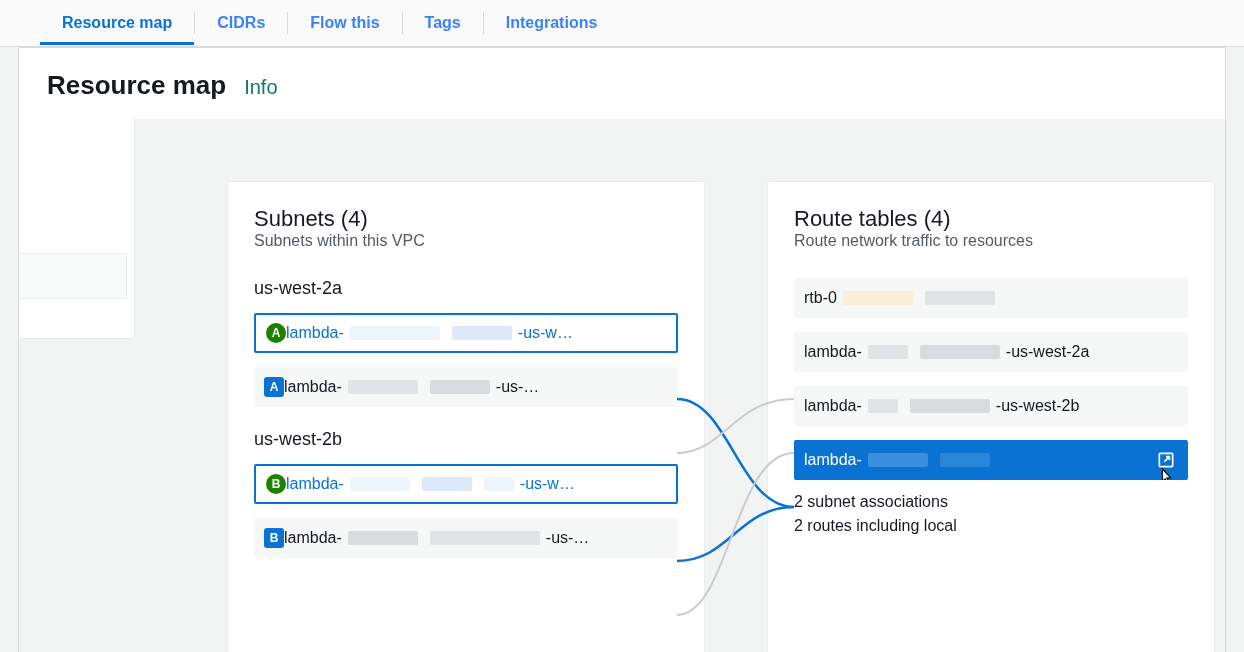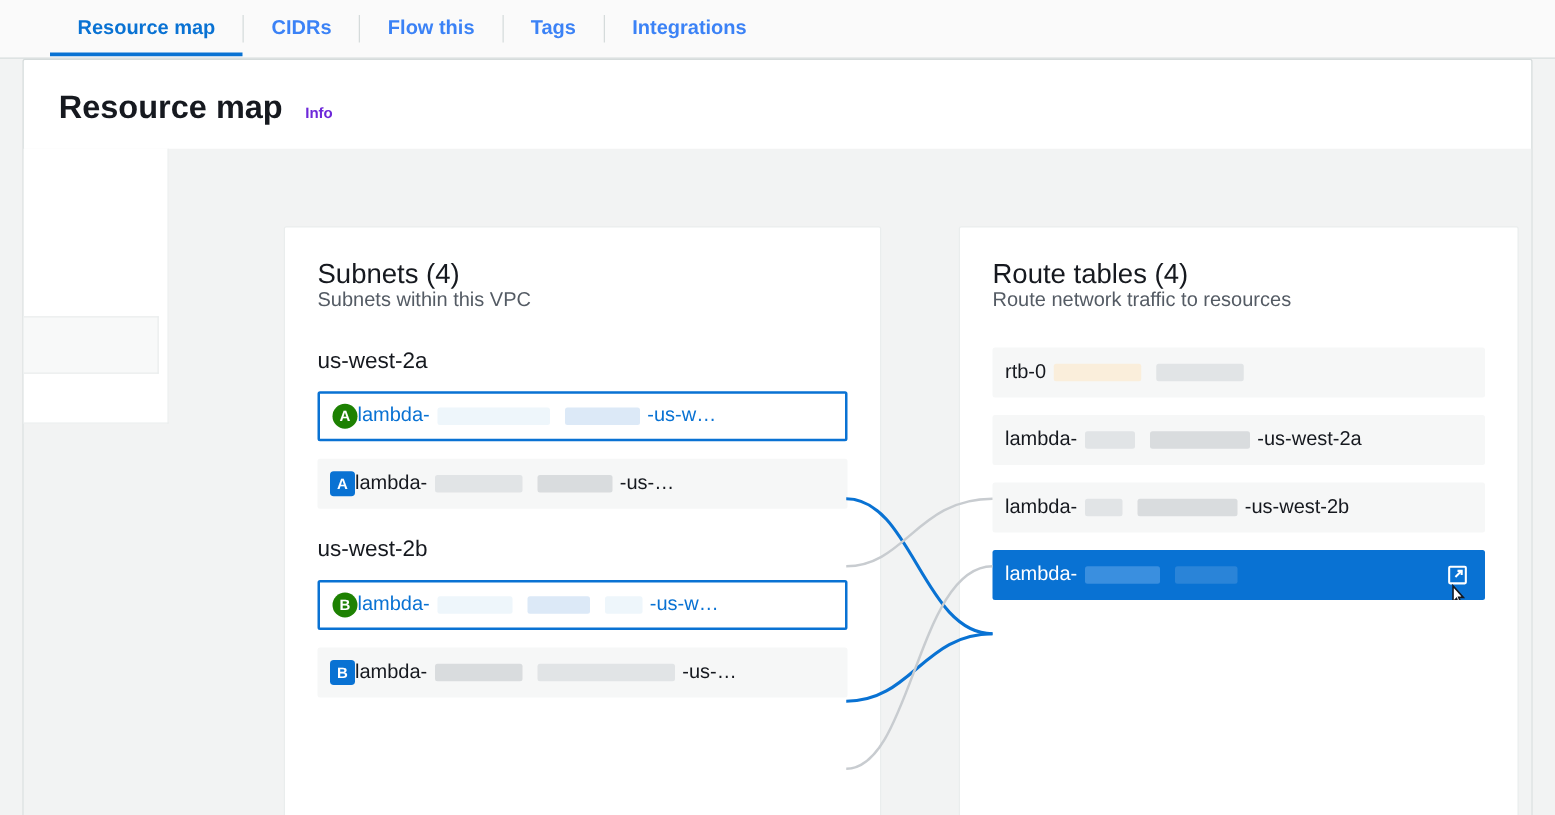--- a/index.html
+++ b/index.html
@@ -54,23 +54,23 @@
     padding: 22px 28px 18px 28px;
     display: flex;
     align-items: baseline;
     gap: 18px;
   }
   .panel-title {
     font-size: 26px;
     font-weight: 700;
   }
   .info-link {
-    color: #6d28d9;
-    font-size: 12px;
-    font-weight: 700;
+    color: #0f766e;
+    font-size: 20px;
+    font-weight: 400;
     cursor: pointer;
   }
   .canvas-area {
     background: #f2f3f3;
     padding: 0;
     position: relative;
     height: 540px;
   }
   .stub-box {
     position: absolute;
@@ -310,20 +310,24 @@
           </svg>
         </span>
         <span class="cursor">
           <svg viewBox="0 0 24 24" width="22" height="22" fill="#fff" stroke="#16191f" stroke-width="1.4">
             <path d="M7 3 v14 l3-3 2 5 2-1 -2-5 4 0 z"></path>
           </svg>
         </span>
 
       </div>
 
+      <div class="detail-lines">
+        <div>2 subnet associations</div>
+        <div>2 routes including local</div>
+      </div>
     </div>
 
     <svg class="connectors">
 
       <path d="M 658 280 C 710 280, 720 388, 775 388" stroke="#0972d3" stroke-width="2.5" fill="none"></path>
 
       <path d="M 658 442 C 710 442, 720 388, 775 388" stroke="#0972d3" stroke-width="2.5" fill="none"></path>
 
       <path d="M 658 334 C 705 334, 715 280, 775 280" stroke="#c8ccd0" stroke-width="2" fill="none"></path>
 

